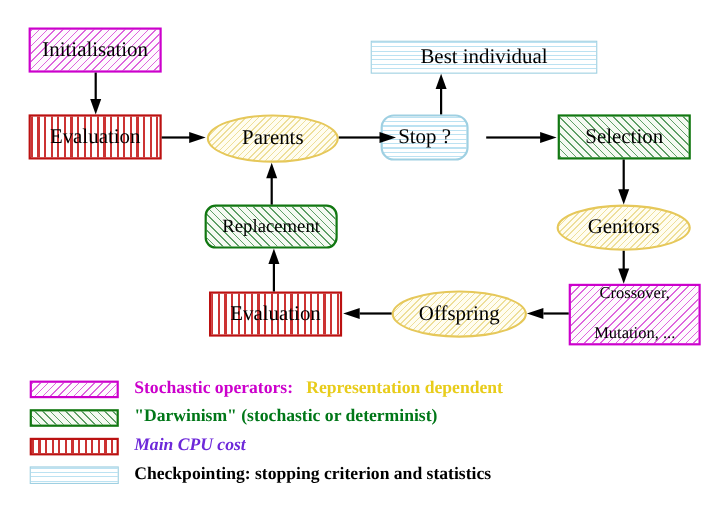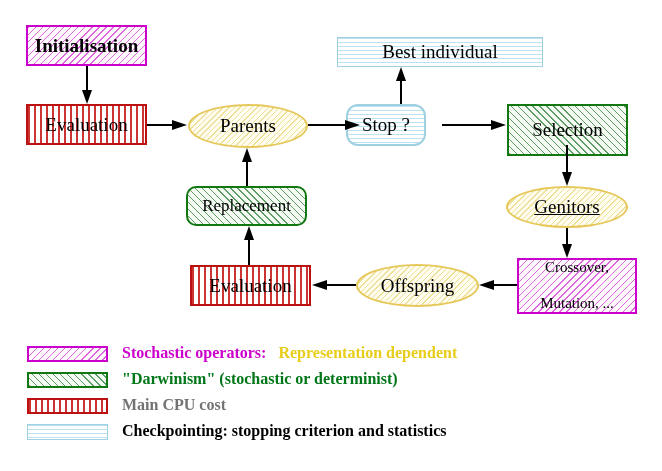--- a/index.html
+++ b/index.html
@@ -52,45 +52,45 @@
   .ah-down {border-left:5px solid transparent;border-right:5px solid transparent;border-top:14px solid #000;}
   
   .swatch{position:absolute;left:27px;width:81px;height:16px;box-sizing:border-box;}
   .legend-text{
     position:absolute;left:122px;font-size:16px;font-weight:bold;white-space:nowrap;
     font-family:"Liberation Serif","DejaVu Serif",serif;
   }
   .lg-magenta{color:#cc00cc;}
   .lg-yellow{color:#e8cc1a;margin-left:12px;}
   .lg-green{color:#007718;}
-  .lg-red{color:#737373;}
+  .lg-red{color:#6d28d9;font-style:italic;}
   .lg-cyan{color:#000000;}
   .small-label{font-size:15px;}
 </style>
 </head>
 <body>
 
 <div id="canvas">
 
-  <div class="node box-magenta" style="left:26px;top:25px;width:121px;height:41px;font-weight:bold;">Initialisation</div>
+  <div class="node box-magenta" style="left:26px;top:25px;width:121px;height:41px;">Initialisation</div>
 
   <div class="node box-red" style="left:26px;top:104px;width:121px;height:41px;">Evaluation</div>
 
   <div class="node ellipse-yellow" style="left:188px;top:104px;width:120px;height:44px;">Parents</div>
 
   <div class="node box-cyan" style="left:289px;top:37px;width:206px;height:30px;margin-left:48px;">Best individual</div>
 
   <div class="node box-cyan rounded" style="left:346px;top:104px;width:80px;height:42px;">Stop ?</div>
 
-  <div class="node box-green" style="left:507px;top:104px;width:121px;height:52px;text-align:center;">Selection</div>
+  <div class="node box-green" style="left:507px;top:104px;width:121px;height:41px;text-align:center;">Selection</div>
 
   <div class="node box-green" style="left:186px;top:186px;width:121px;height:40px;font-size:17px;border-radius:10px;">Replacement</div>
 
 
-  <div class="node ellipse-yellow" style="left:506px;top:186px;width:122px;height:42px;text-decoration:underline;">Genitors</div>
+  <div class="node ellipse-yellow" style="left:506px;top:186px;width:122px;height:42px;">Genitors</div>
 
   <div class="node box-red" style="left:190px;top:265px;width:121px;height:41px;">Evaluation</div>
 
   <div class="node ellipse-yellow" style="left:356px;top:264px;width:123px;height:43px;">Offspring</div>
 
   <div class="node box-magenta small-label" style="left:517px;top:258px;width:120px;height:56px;flex-direction:column;justify-content:space-between;">
     <span>Crossover,</span>
     <span>Mutation, ...</span>
   </div>
 

